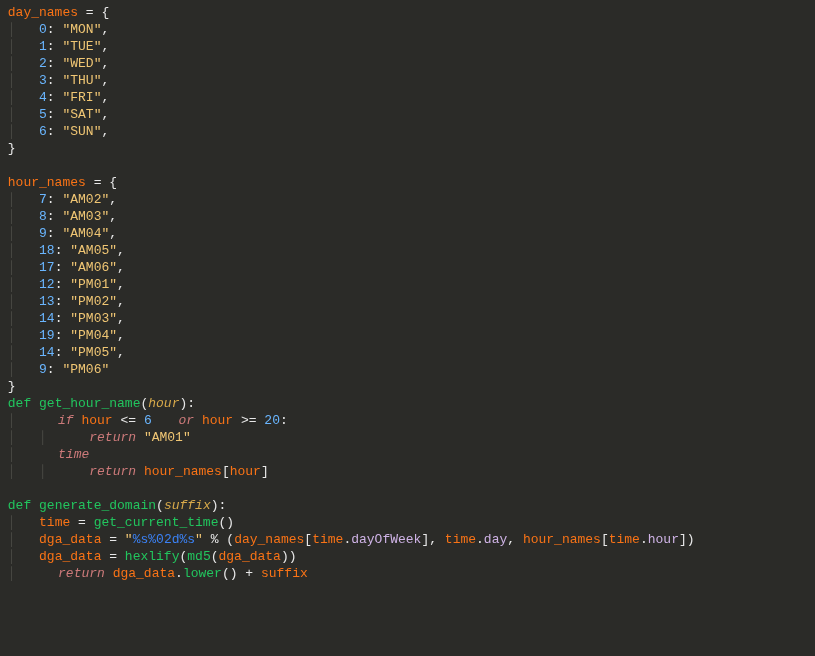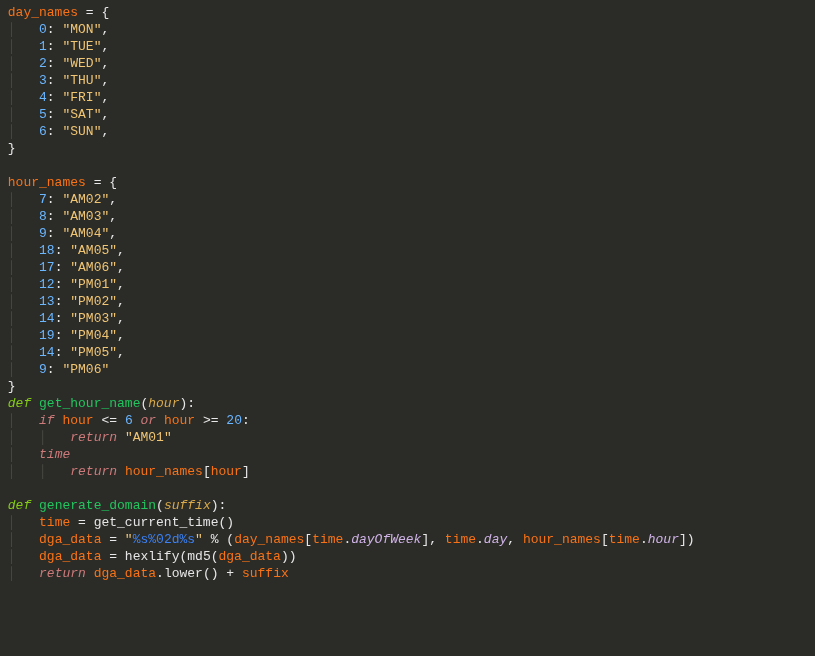--- a/index.html
+++ b/index.html
@@ -17,26 +17,26 @@
     font-size: 13px;
     line-height: 17px;
     color: #e8e8e8;
     white-space: pre;
   }
   .tok-var    { color: #f97316; }
   .tok-op     { color: #e8e8e8; }
   .tok-punc   { color: #e8e8e8; }
   .tok-num    { color: #6ab6ff; }
   .tok-str    { color: #f0c674; }
-  .tok-kw     { color: #cc7a7a; font-style: italic; }
-  .tok-def    { color: #84cc16; font-style: italic; }
+  .tok-kw     { color: #cc7a7a; font-style: italic; margin-left: 19px; }
+  .tok-def    { color: #22c55e; }
   .tok-func   { color: #22c55e; }
-  .tok-call   { color: #e5e5e5; }
+  .tok-call   { color: #22c55e; }
   .tok-param  { color: #d7a94a; font-style: italic; }
-  .tok-attr   { color: #cfb3e6; font-style: italic; }
+  .tok-attr   { color: #cfb3e6; }
   .tok-fmt    { color: #3b82f6; }
   .tok-guide  { color: #4a4a45; }
 </style>
 </head>
 <body>
 
 <pre class="code"><span> <span class="tok-var">day_names</span><span class="tok-op"> = </span><span class="tok-punc">{</span></span>
 <span> <span class="tok-guide">│   </span><span class="tok-num">0</span><span class="tok-punc">: </span><span class="tok-str">"MON"</span><span class="tok-punc">,</span></span>
 <span> <span class="tok-guide">│   </span><span class="tok-num">1</span><span class="tok-punc">: </span><span class="tok-str">"TUE"</span><span class="tok-punc">,</span></span>
 <span> <span class="tok-guide">│   </span><span class="tok-num">2</span><span class="tok-punc">: </span><span class="tok-str">"WED"</span><span class="tok-punc">,</span></span>

